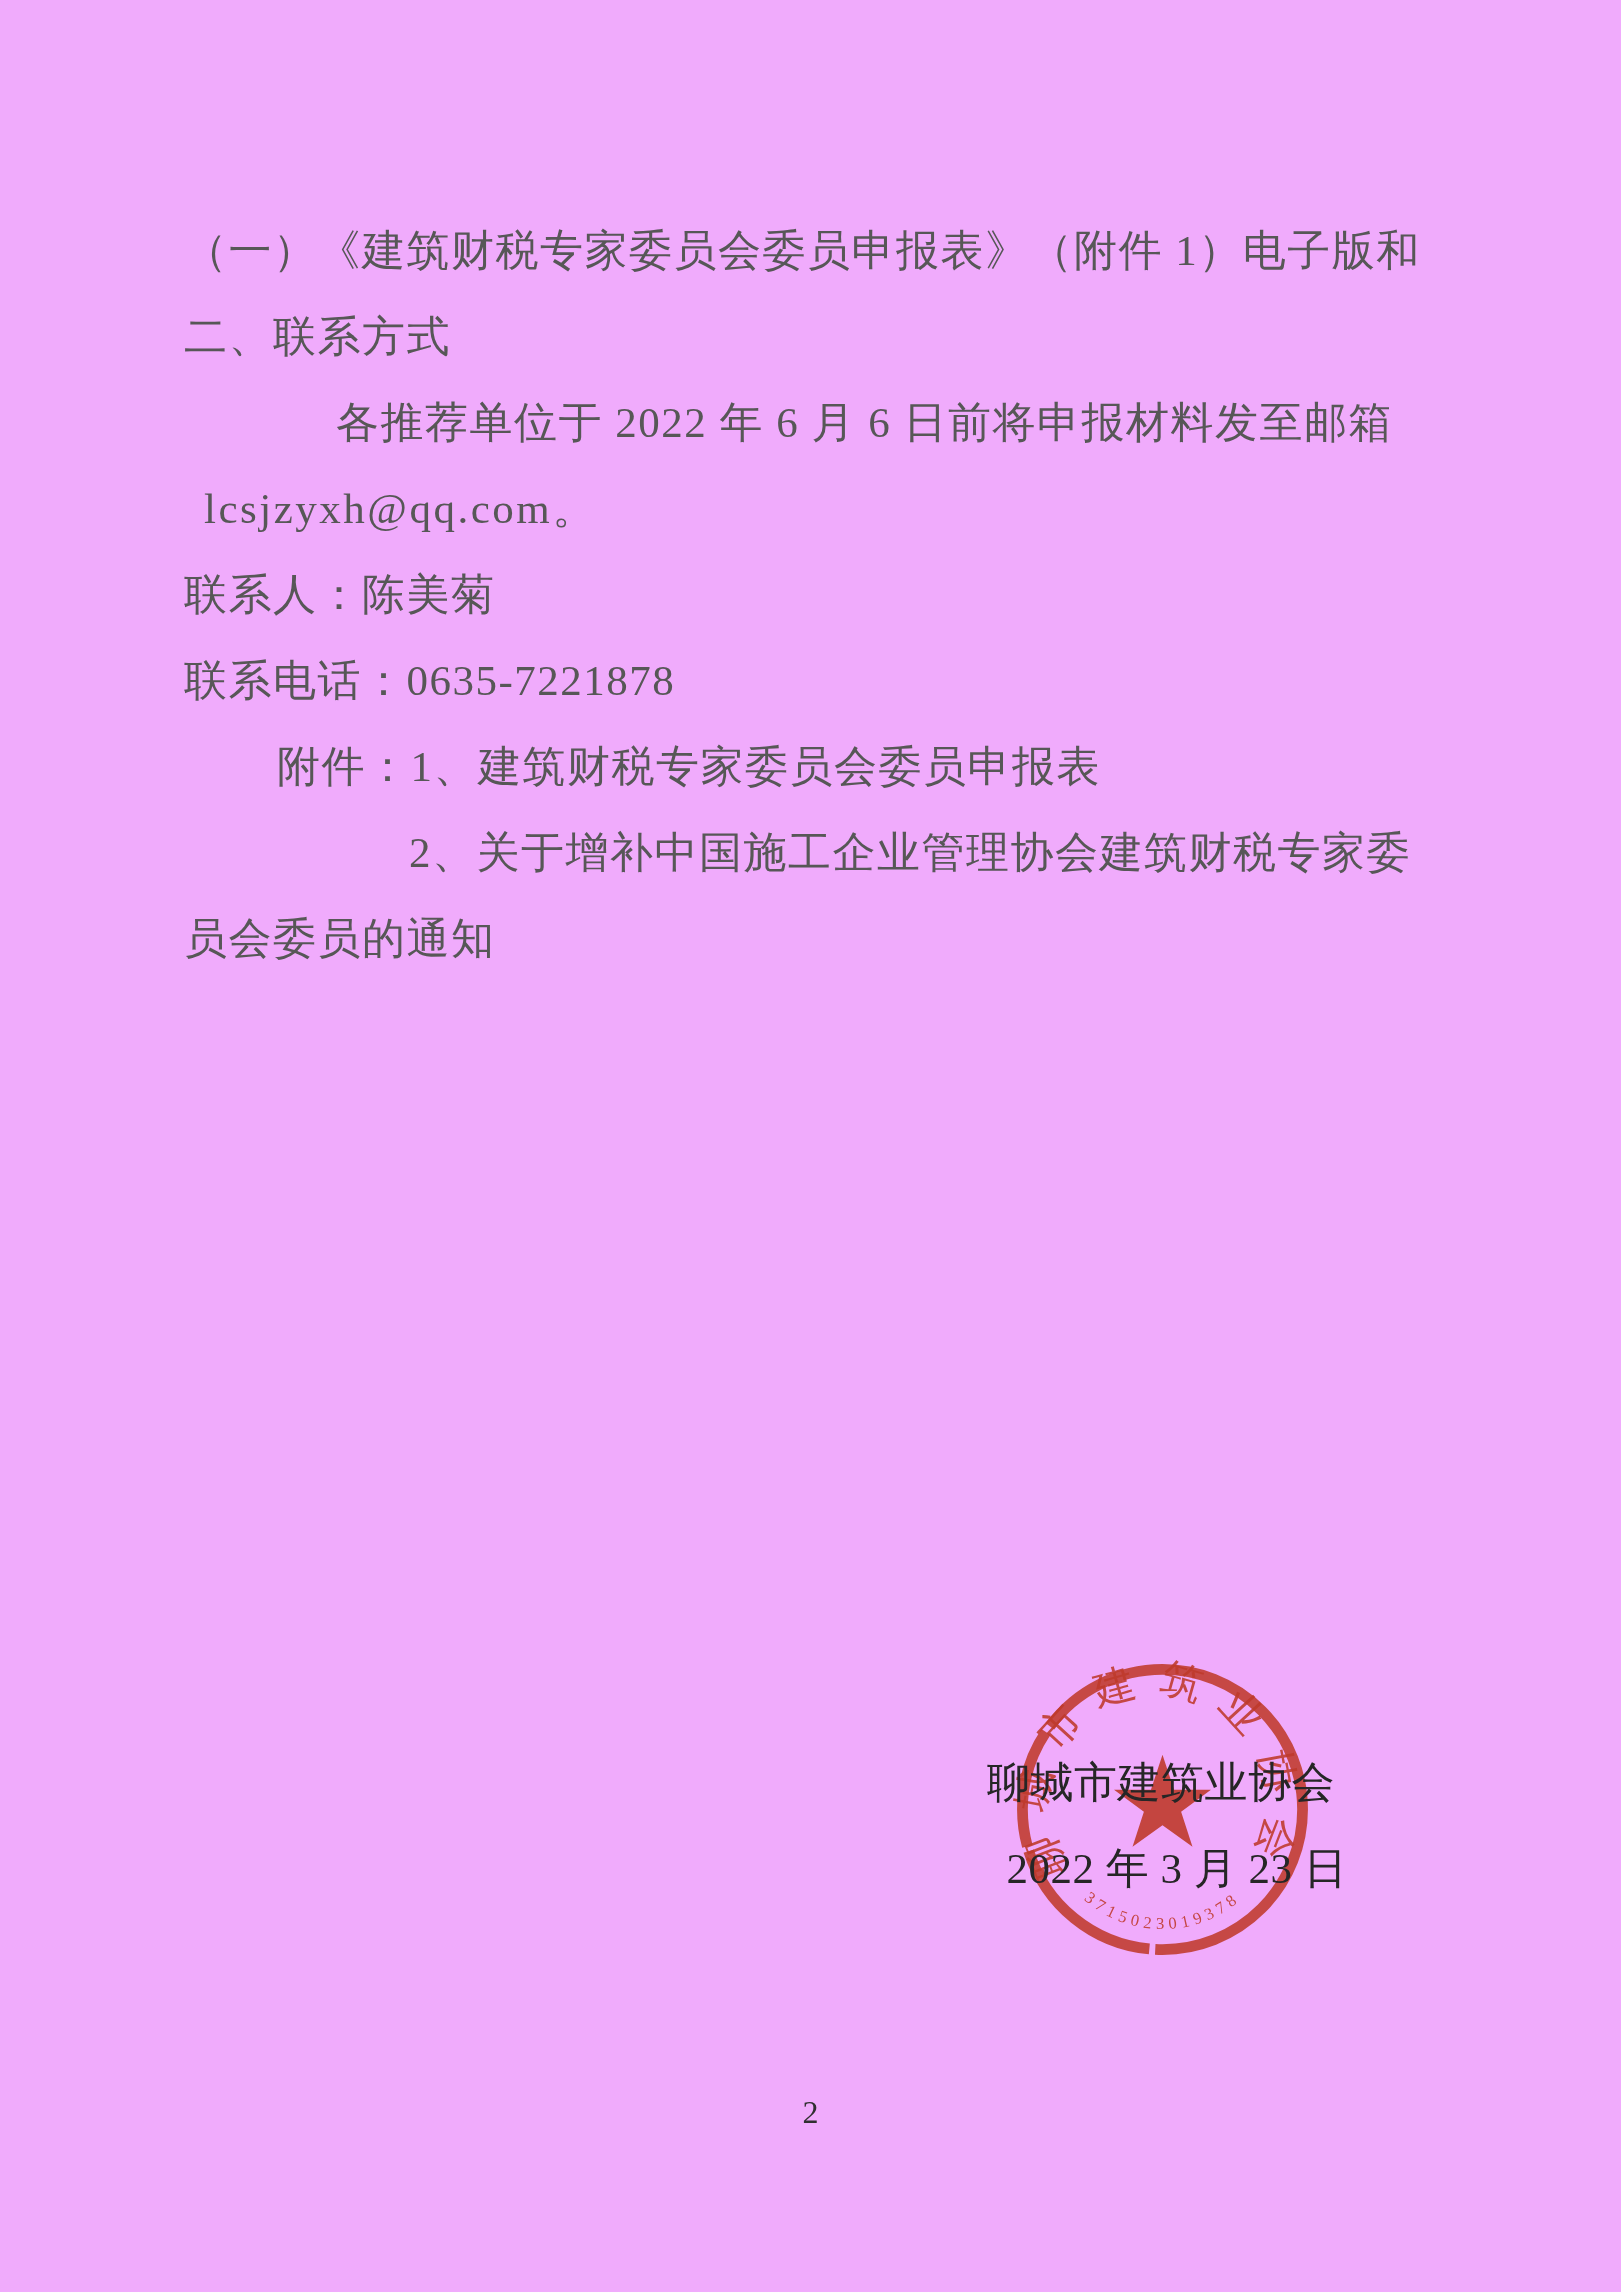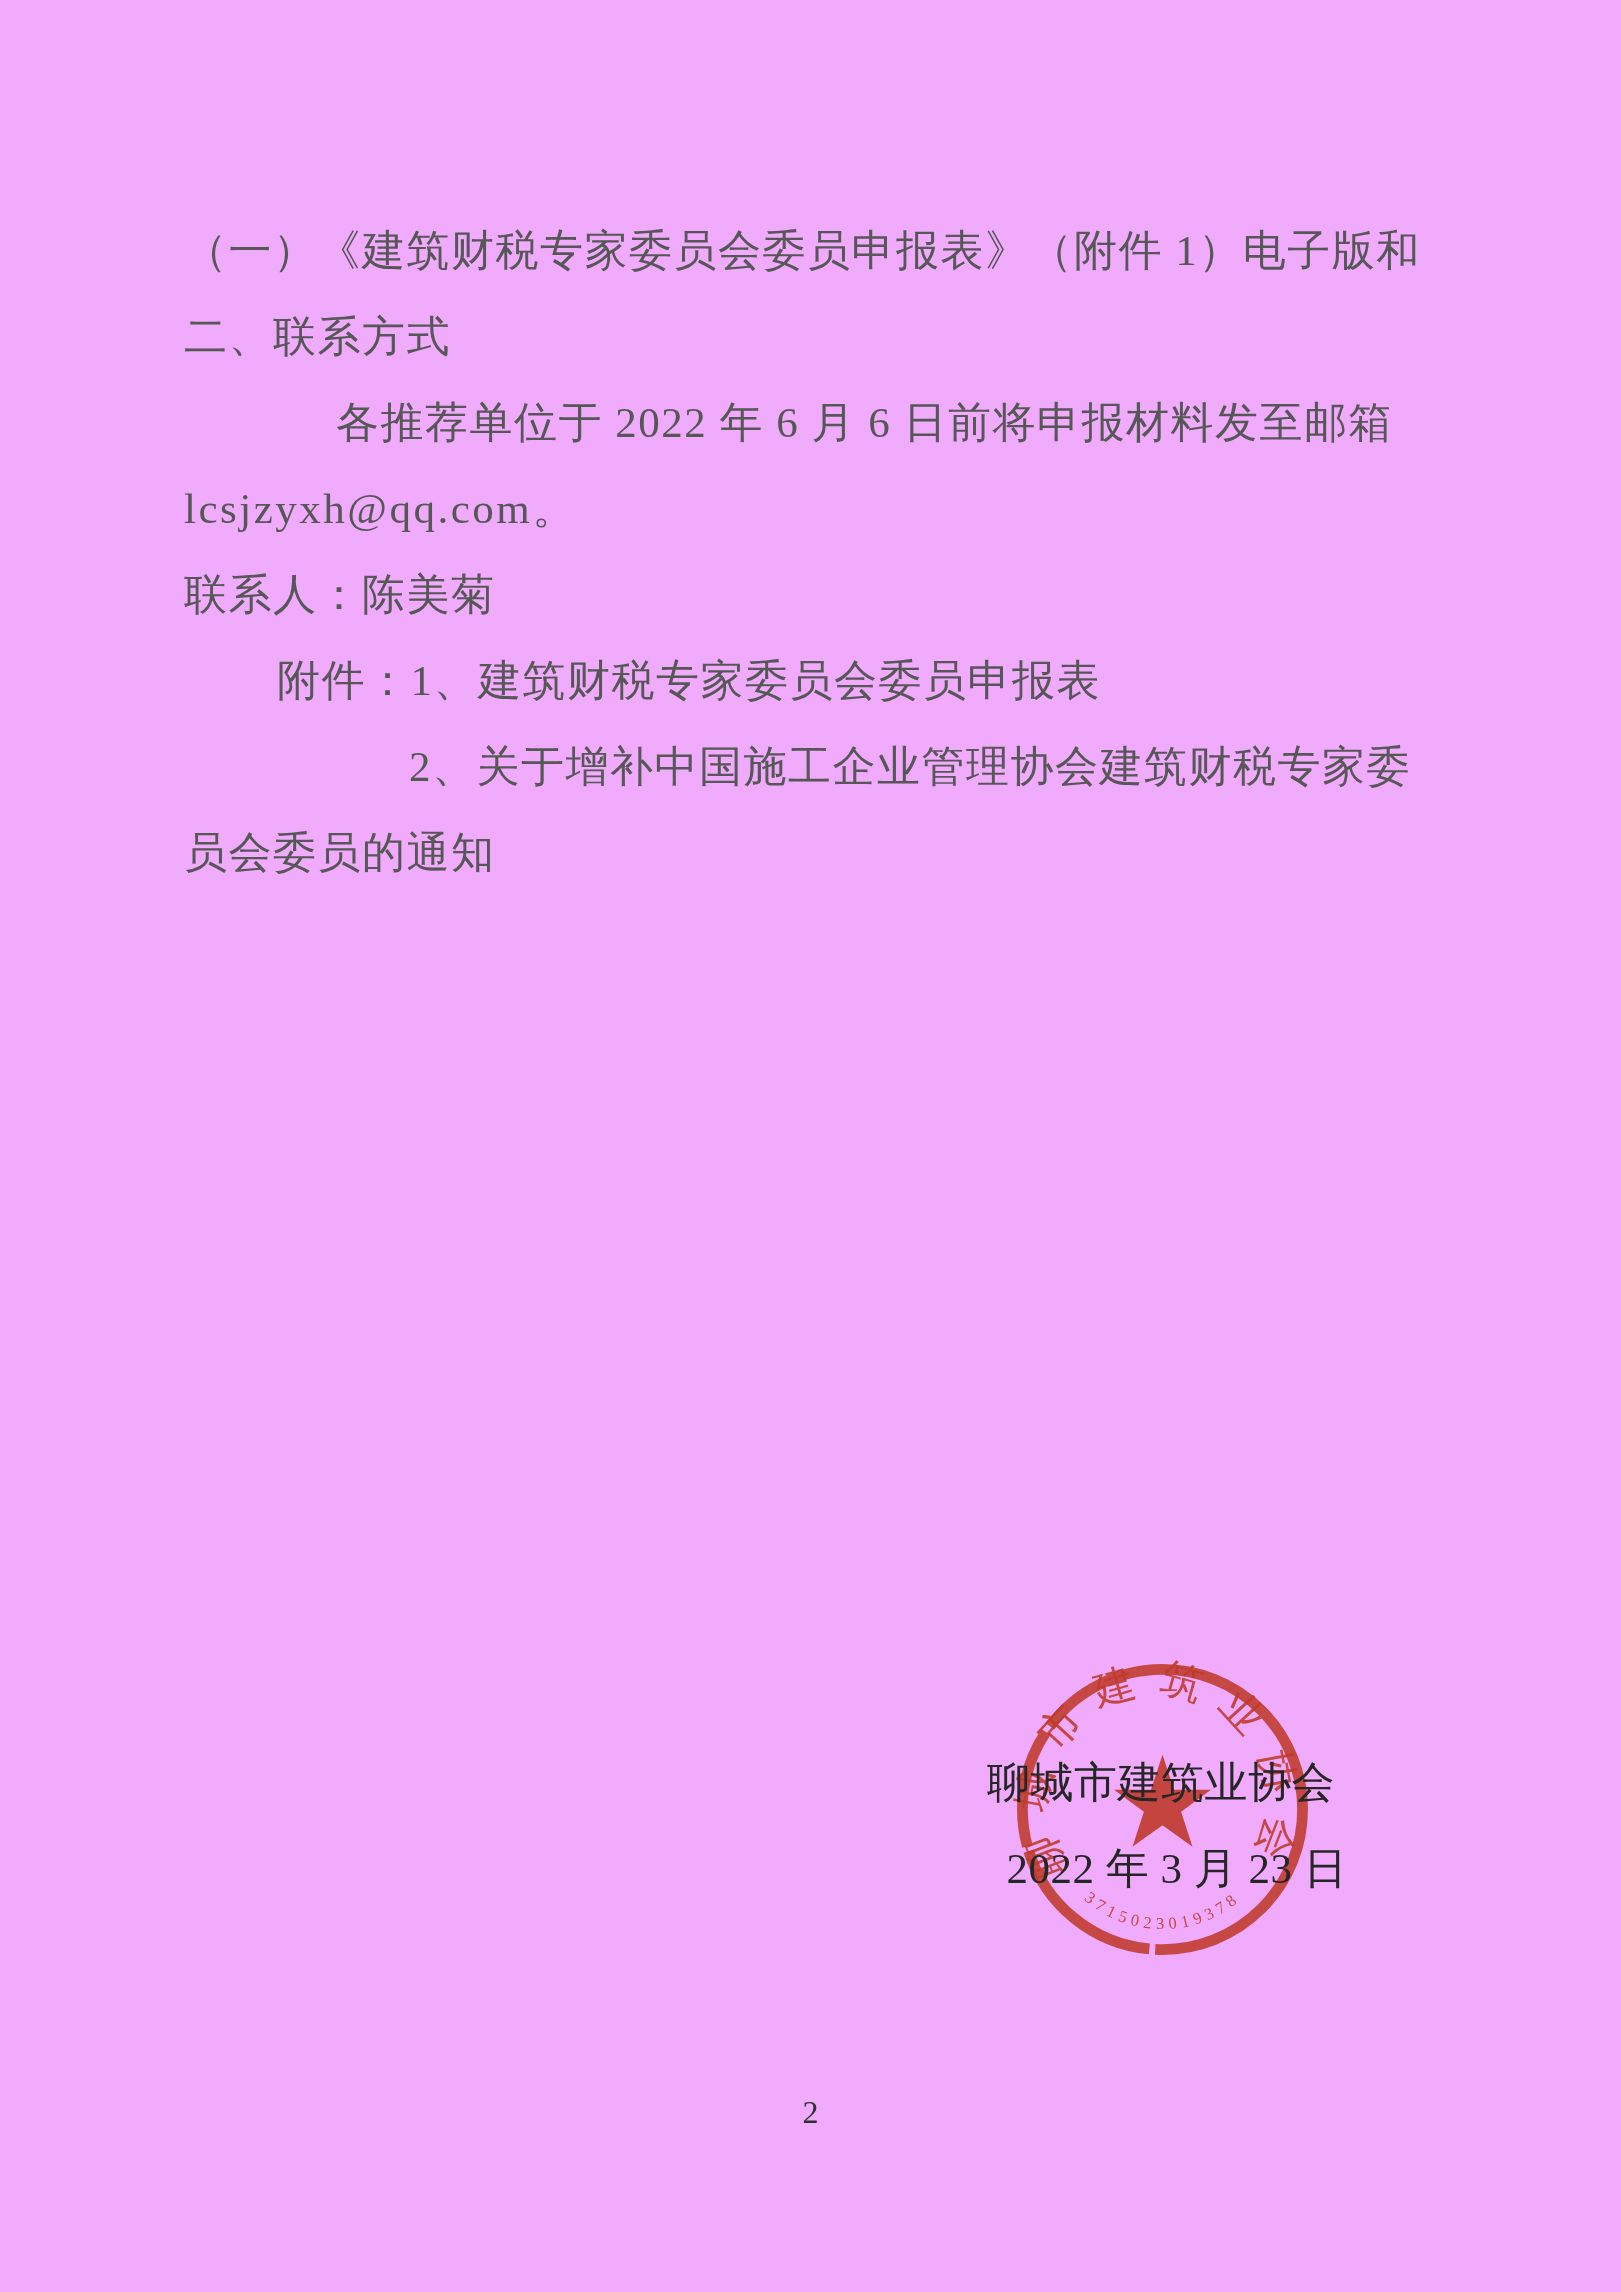--- a/index.html
+++ b/index.html
@@ -25,21 +25,21 @@
   .line {
     font-size: 43px;
     line-height: 86px;
     height: 86px;
     white-space: nowrap;
     letter-spacing: 1.5px;
   }
   .ind-body    { padding-left: 152px; }   
   .ind-attach  { padding-left: 93px;  }   
   .ind-attach2 { padding-left: 225px; }   
-  .email       { letter-spacing: 2.5px; }
+  .email       { letter-spacing: 2.5px; margin-left: 20px; }
 
   .stamp {
     position: absolute;
     left: 996px;
     top: 1643px;
     width: 333px;
     height: 333px;
   }
   .stamp text {
     font-family: "Liberation Serif", "DejaVu Serif", serif;
@@ -74,20 +74,21 @@
 <body>
 
 <div class="page">
 
   <div class="content">
     <div class="line">（一）《建筑财税专家委员会委员申报表》（附件 1）电子版和</div>
     <div class="line">二、联系方式</div>
     <div class="line ind-body">各推荐单位于 2022 年 6 月 6 日前将申报材料发至邮箱</div>
     <div class="line email">lcsjzyxh@qq.com。</div>
     <div class="line">联系人：陈美菊</div>
+    <div class="line">联系电话：0635-7221878</div>
     <div class="line ind-attach">附件：1、建筑财税专家委员会委员申报表</div>
     <div class="line ind-attach2">2、关于增补中国施工企业管理协会建筑财税专家委</div>
     <div class="line">员会委员的通知</div>
   </div>
 
   <svg class="stamp" viewBox="0 0 340 340" aria-hidden="true">
     <circle cx="170" cy="170" r="143" fill="none" stroke="#bf3a2b" stroke-width="11" opacity="0.88" stroke-dasharray="232 6 168 5 122 7 420"></circle>
     <path id="arcTop" d="M 78.3 234.3 A 112 112 0 1 1 251.7 234.3" fill="none"></path>
     <path id="arcBot" d="M 55.3 211.7 A 122 122 0 0 0 284.7 211.7" fill="none"></path>
     <text font-size="42" letter-spacing="20" fill="#bf3a2b" opacity="0.88">

